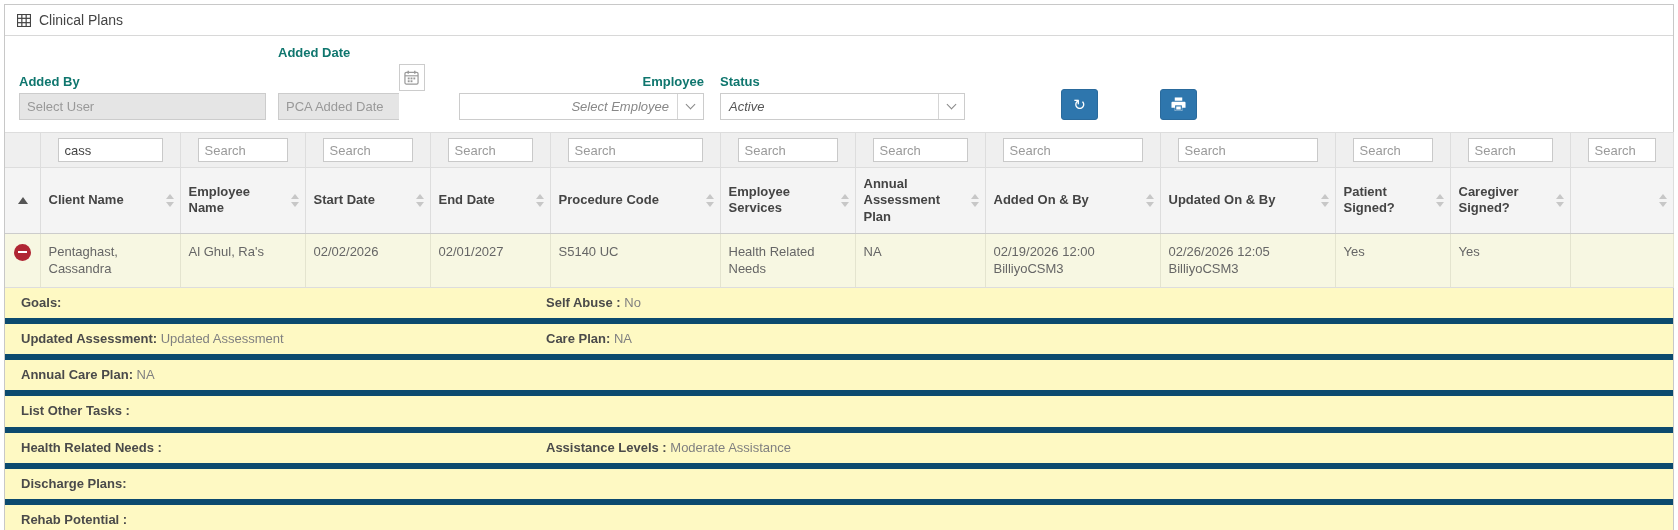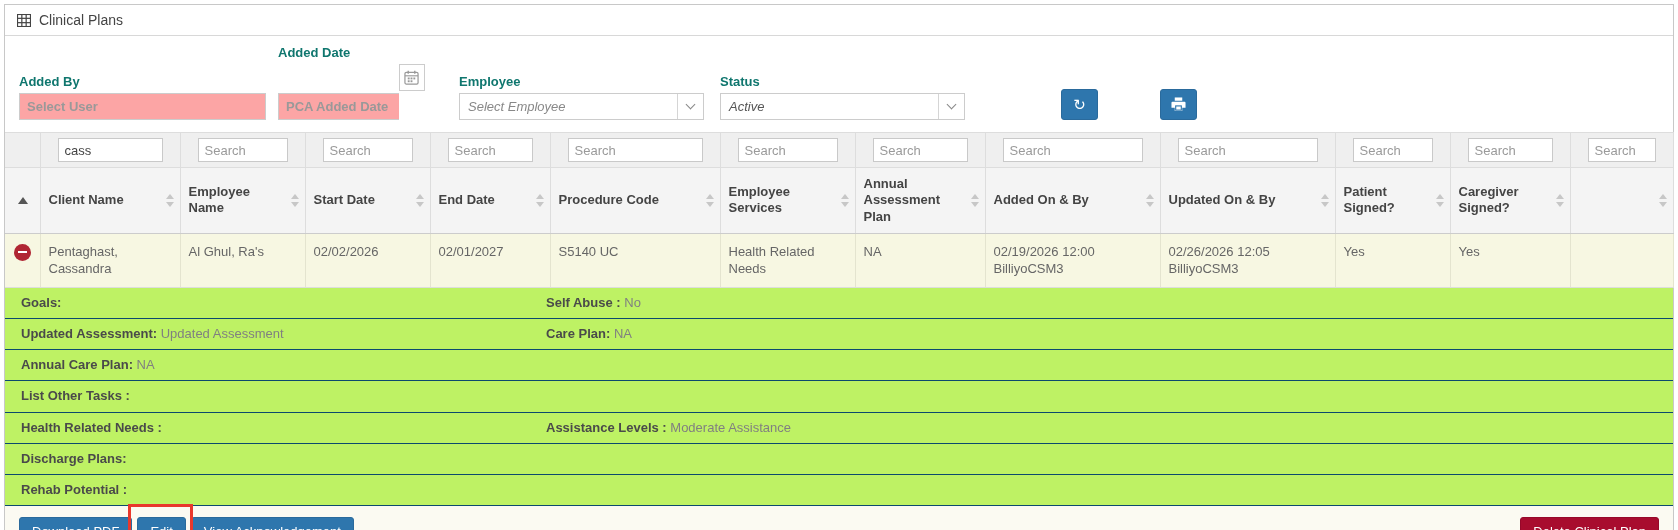--- a/index.html
+++ b/index.html
@@ -7,25 +7,25 @@
     font-family:"Liberation Sans", sans-serif; font-size:13px; color:#666; }
   .panel { margin:4px; border:1px solid #c8c8c8; background:#fff; }
   .panel-header { display:flex; align-items:center; gap:8px; padding:7px 12px;
     border-bottom:1px solid #d8d8d8; color:#444; font-size:14px; }
   
   .filter-bar { display:flex; align-items:flex-end; padding:9px 12px 12px 14px; }
   .fgroup { display:flex; flex-direction:column; gap:4px; }
   .fgroup label { font-weight:bold; color:#0f766e; font-size:13px; }
   .f-added-by { width:247px; }
   .f-added-date { width:147px; margin-left:12px; }
-  .f-employee { width:245px; margin-left:34px; }
+  .f-employee { width:245px; margin-left:34px;text-align:right; }
   .f-client { width:235px; margin-left:20px; }
   .f-status { width:245px; margin-left:16px; }
   .txt-input { height:27px; border:1px solid #ccc; width:100%; padding:0 7px;
-    font-family:inherit; font-size:13px; color:#555; background:#fca5a5;font-weight:bold; }
+    font-family:inherit; font-size:13px; color:#555; background:#e5e5e5; }
   .txt-input::placeholder { color:#999; opacity:1; }
   .input-group { display:flex; }
   .input-group .txt-input { border-right:none;margin-top:29px; }
   .addon { width:32px; height:27px; border:1px solid #ccc; display:flex;
     align-items:center; justify-content:center; background:#fff; cursor:pointer; }
   .select-box { height:27px; border:1px solid #ccc; background:#fff; display:flex;
     align-items:center; cursor:pointer;font-style:italic; }
   .select-box .sel-text { flex:1; padding:0 8px; color:#888; white-space:nowrap; overflow:hidden; }
   .select-box.chosen .sel-text { color:#555; }
   .sel-caret { width:26px; align-self:stretch; border-left:1px solid #d5d5d5;
@@ -56,21 +56,21 @@
     border-top:5px solid #c7c7c7; }
   .tri-asc { width:0; height:0; border-left:5px solid transparent; border-right:5px solid transparent;
     border-bottom:7px solid #555; margin:0 auto; }
   tbody td { background:#f7f7e2; border-right:1px solid #e4e4cf; border-bottom:1px solid #ddd;
     padding:9px 8px; vertical-align:top; color:#666; line-height:1.35; }
   .minus-circle { width:17px; height:17px; border-radius:50%; background:#b02633;
     display:flex; align-items:center; justify-content:center; cursor:pointer; margin:1px auto 0; }
   .minus-circle i { display:block; width:9px; height:2px; background:#fff; }
   
   .detail-row { display:grid; grid-template-columns:525px 1fr; padding:6px 14px 6px 16px;
-    border-bottom:1px solid #0c4a6e; background:#bef264; line-height:1.4; }
+    border-bottom:6px solid #0c4a6e; background:#fef9c3; line-height:1.4; }
   .detail-row b { color:#4a4a4a; }
   .detail-row span.val { color:#808080; }
   
   .actions-row { display:flex; align-items:center; padding:11px 14px 12px 14px;
     background:#fbfaf2; border-bottom:2px solid #c9c9c9; }
   .btn { border:1px solid transparent; border-radius:3px; padding:6px 12px; font-size:13px;
     font-family:inherit; color:#fff; cursor:pointer; }
   .btn-blue { background:#2e76ad; border-color:#2a6a9c; }
   .edit-wrap { position:relative; margin-left:5px; }
   .edit-highlight { position:absolute; left:-9px; right:-7px; top:-13px; bottom:-5px;

